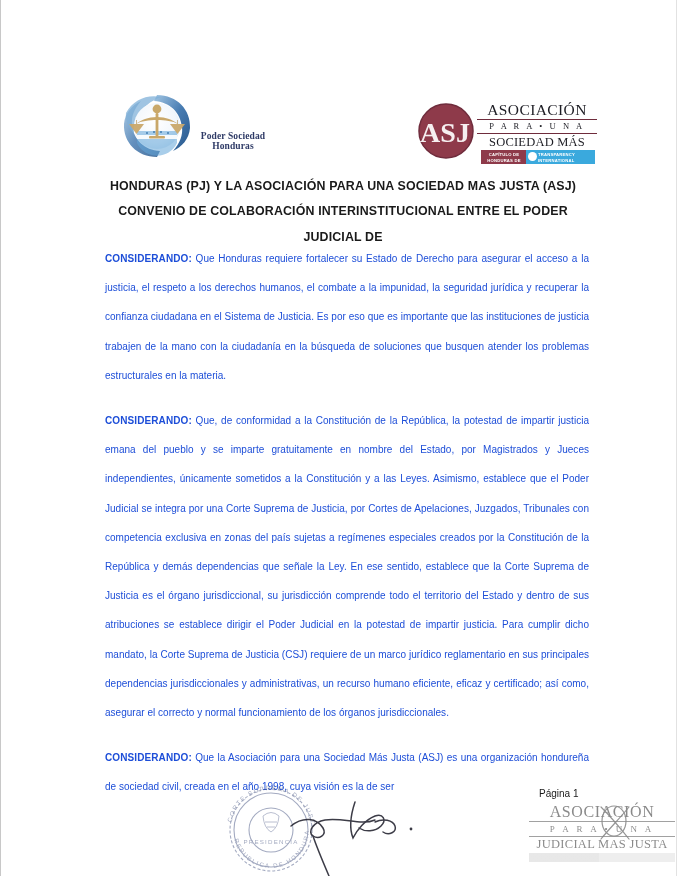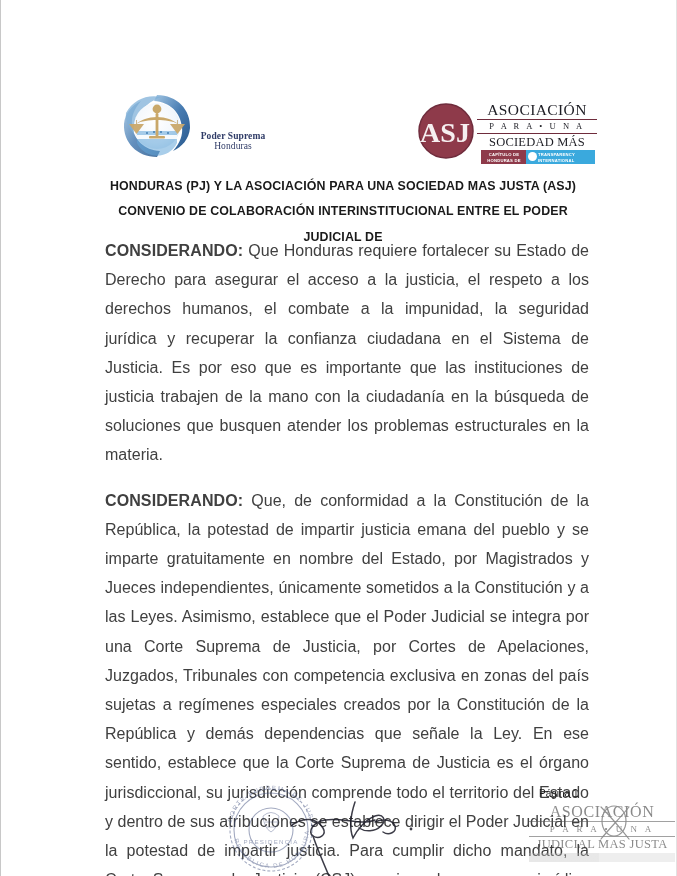--- a/index.html
+++ b/index.html
@@ -46,21 +46,21 @@
     position: absolute;
     left: 74px;
     top: 38px;
     width: 76px;
     text-align: center;
     font-family: "Liberation Serif", serif;
     color: #2e3a66;
     line-height: 1.08;
   }
   .pj-text .l1 { font-size: 9.5px; font-weight: 700; letter-spacing: .1px; display:block; }
-  .pj-text .l2 { font-size: 9.5px; font-weight: 400; letter-spacing: .1px; display:block; }
+  .pj-text .l2 { font-size: 9.5px; font-weight: 700; letter-spacing: .1px; display:block; }
 
   
   .asj-logo {
     position: absolute;
     left: 416px;
     top: 98px;
     width: 180px;
     height: 66px;
   }
   .asj-mark {
@@ -155,25 +155,25 @@
   }
 
   
   .body-text {
     position: absolute;
     left: 104px;
     top: 234px;
     width: 484px;
   }
   .para {
-    font-size: 16px;
+    font-size: 10px;
     line-height: 29.2px;
-    color: #404040;
+    color: #1d4ed8;
     text-align: justify;
-    margin: 2px 0 16px 0;
+    margin: 10px 0 16px 0;
     letter-spacing: .02px;
   }
   .para .lead {
     font-weight: 700;
     letter-spacing: .1px;
   }
 
   
   .seal {
     position: absolute;
@@ -297,21 +297,21 @@
         <path d="M8 31 h15 l-7.5 10 z" opacity="0.95"></path>
         <path d="M49 31 h15 l-7.5 10 z" opacity="0.95"></path>
         <rect x="28" y="43" width="16" height="2.4" rx="1"></rect>
       </g>
       <g stroke="#b99a5e" stroke-width="0.7" fill="none">
         <line x1="15.5" y1="27" x2="15.5" y2="31"></line>
         <line x1="56.5" y1="27" x2="56.5" y2="31"></line>
       </g>
     </svg>
     <div class="pj-text">
-      <span class="l1">Poder Suprema</span>
+      <span class="l1">Poder Sociedad</span>
       <span class="l2">Honduras</span>
     </div>
   </div>
 
   <div class="asj-logo">
     <svg class="asj-mark" viewBox="0 0 58 58">
       <circle cx="29" cy="29" r="27" fill="#8e3a4a"></circle>
       <circle cx="29" cy="29" r="27" fill="none" stroke="#6f2c3c" stroke-width="1.5"></circle>
       <text x="28" y="40" text-anchor="middle" font-family="Liberation Serif, serif" font-size="28" font-weight="700" fill="#ffffff" opacity="0.92">ASJ</text>
     </svg>

